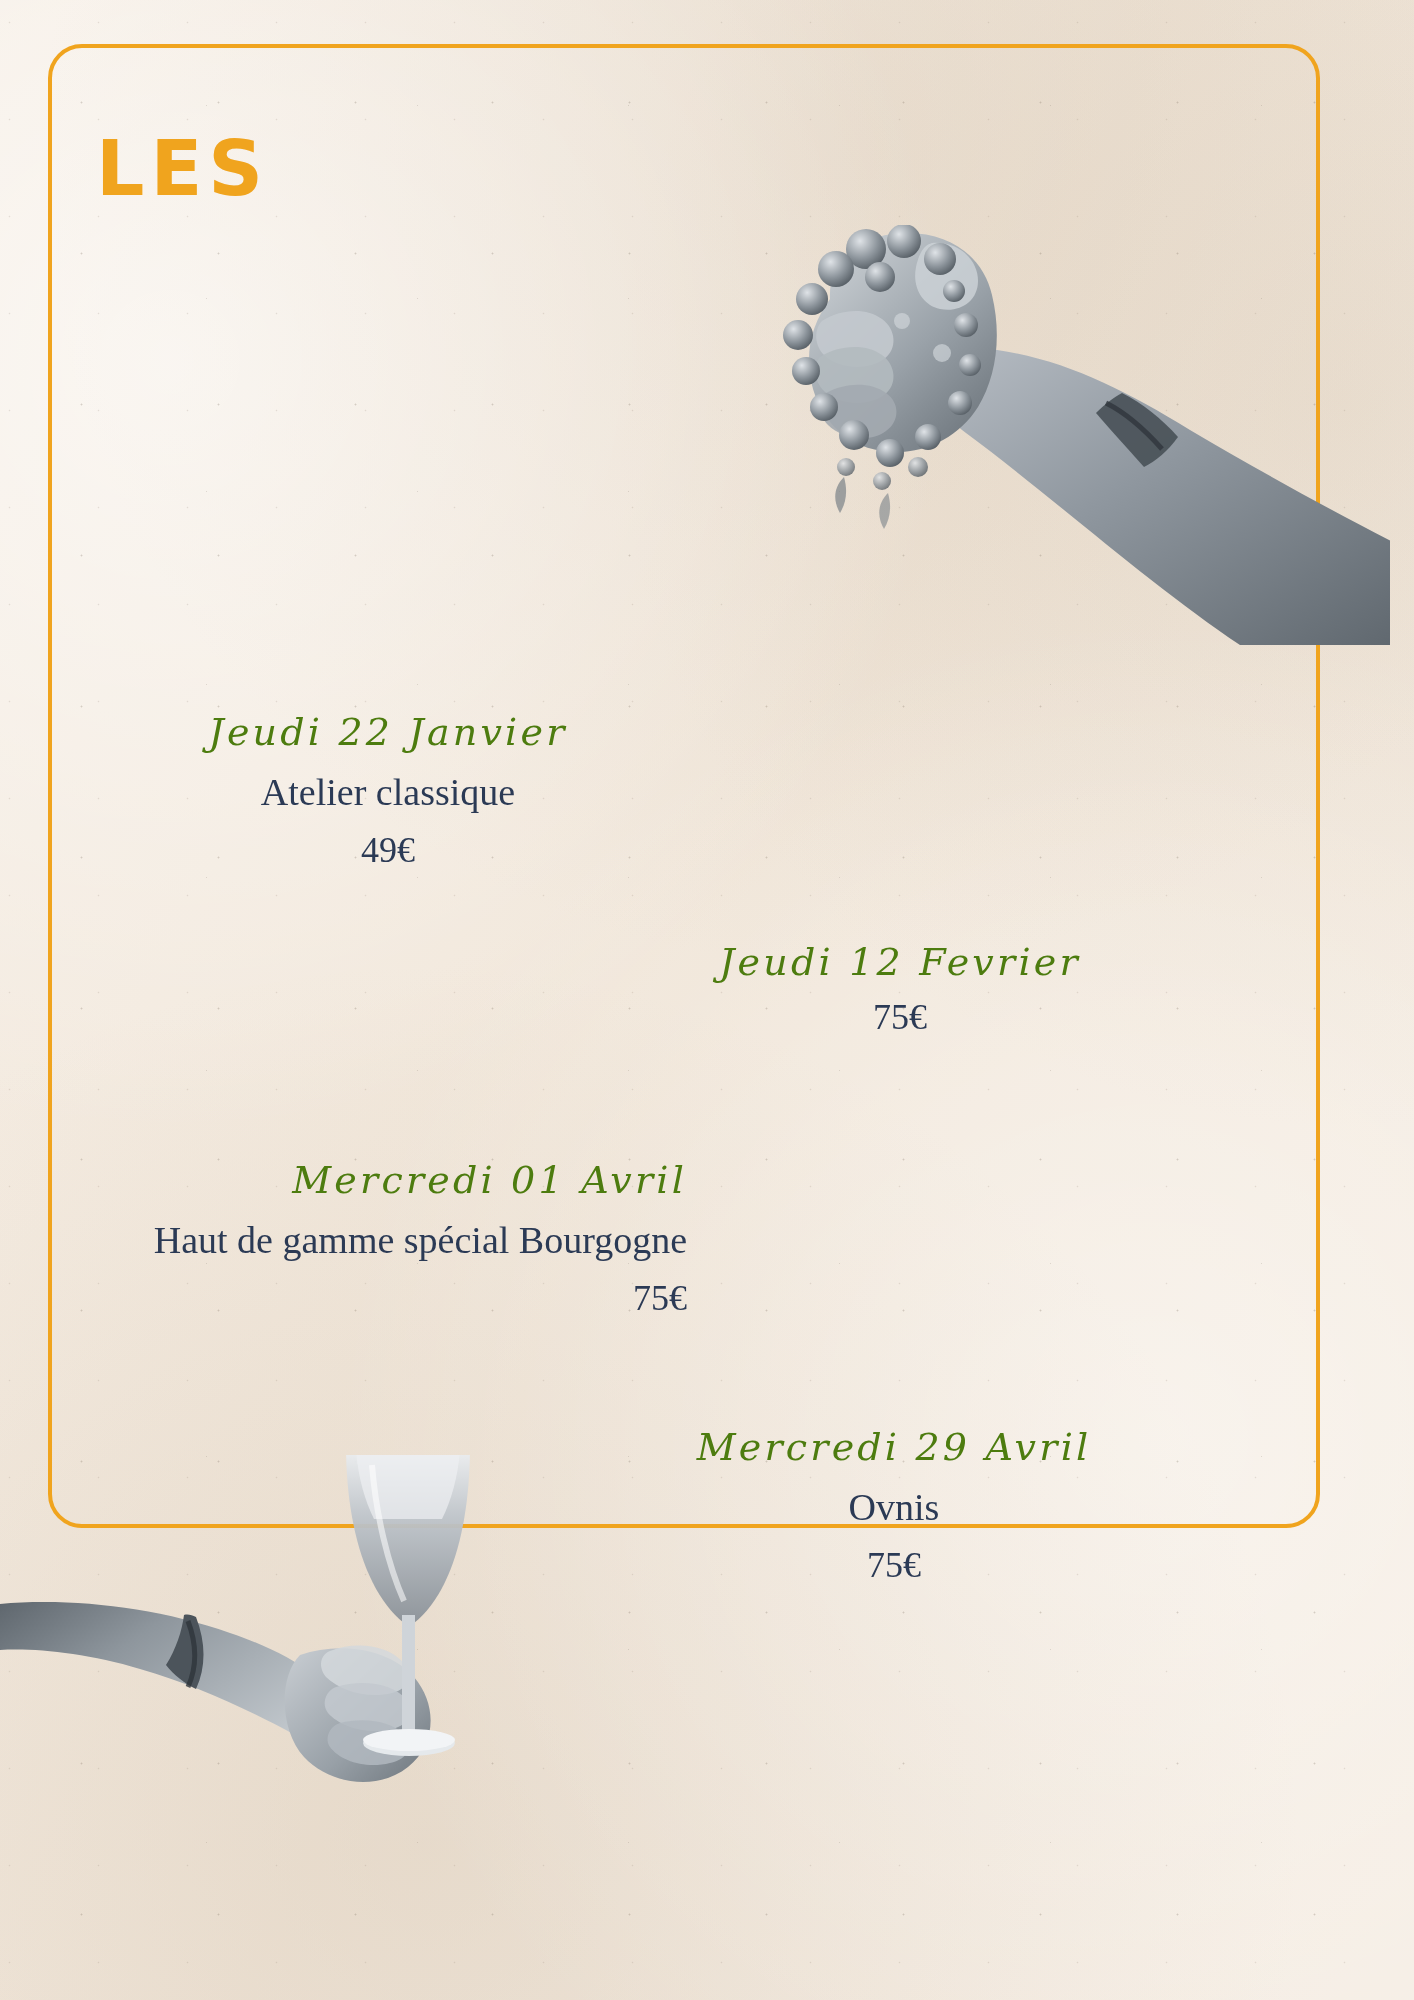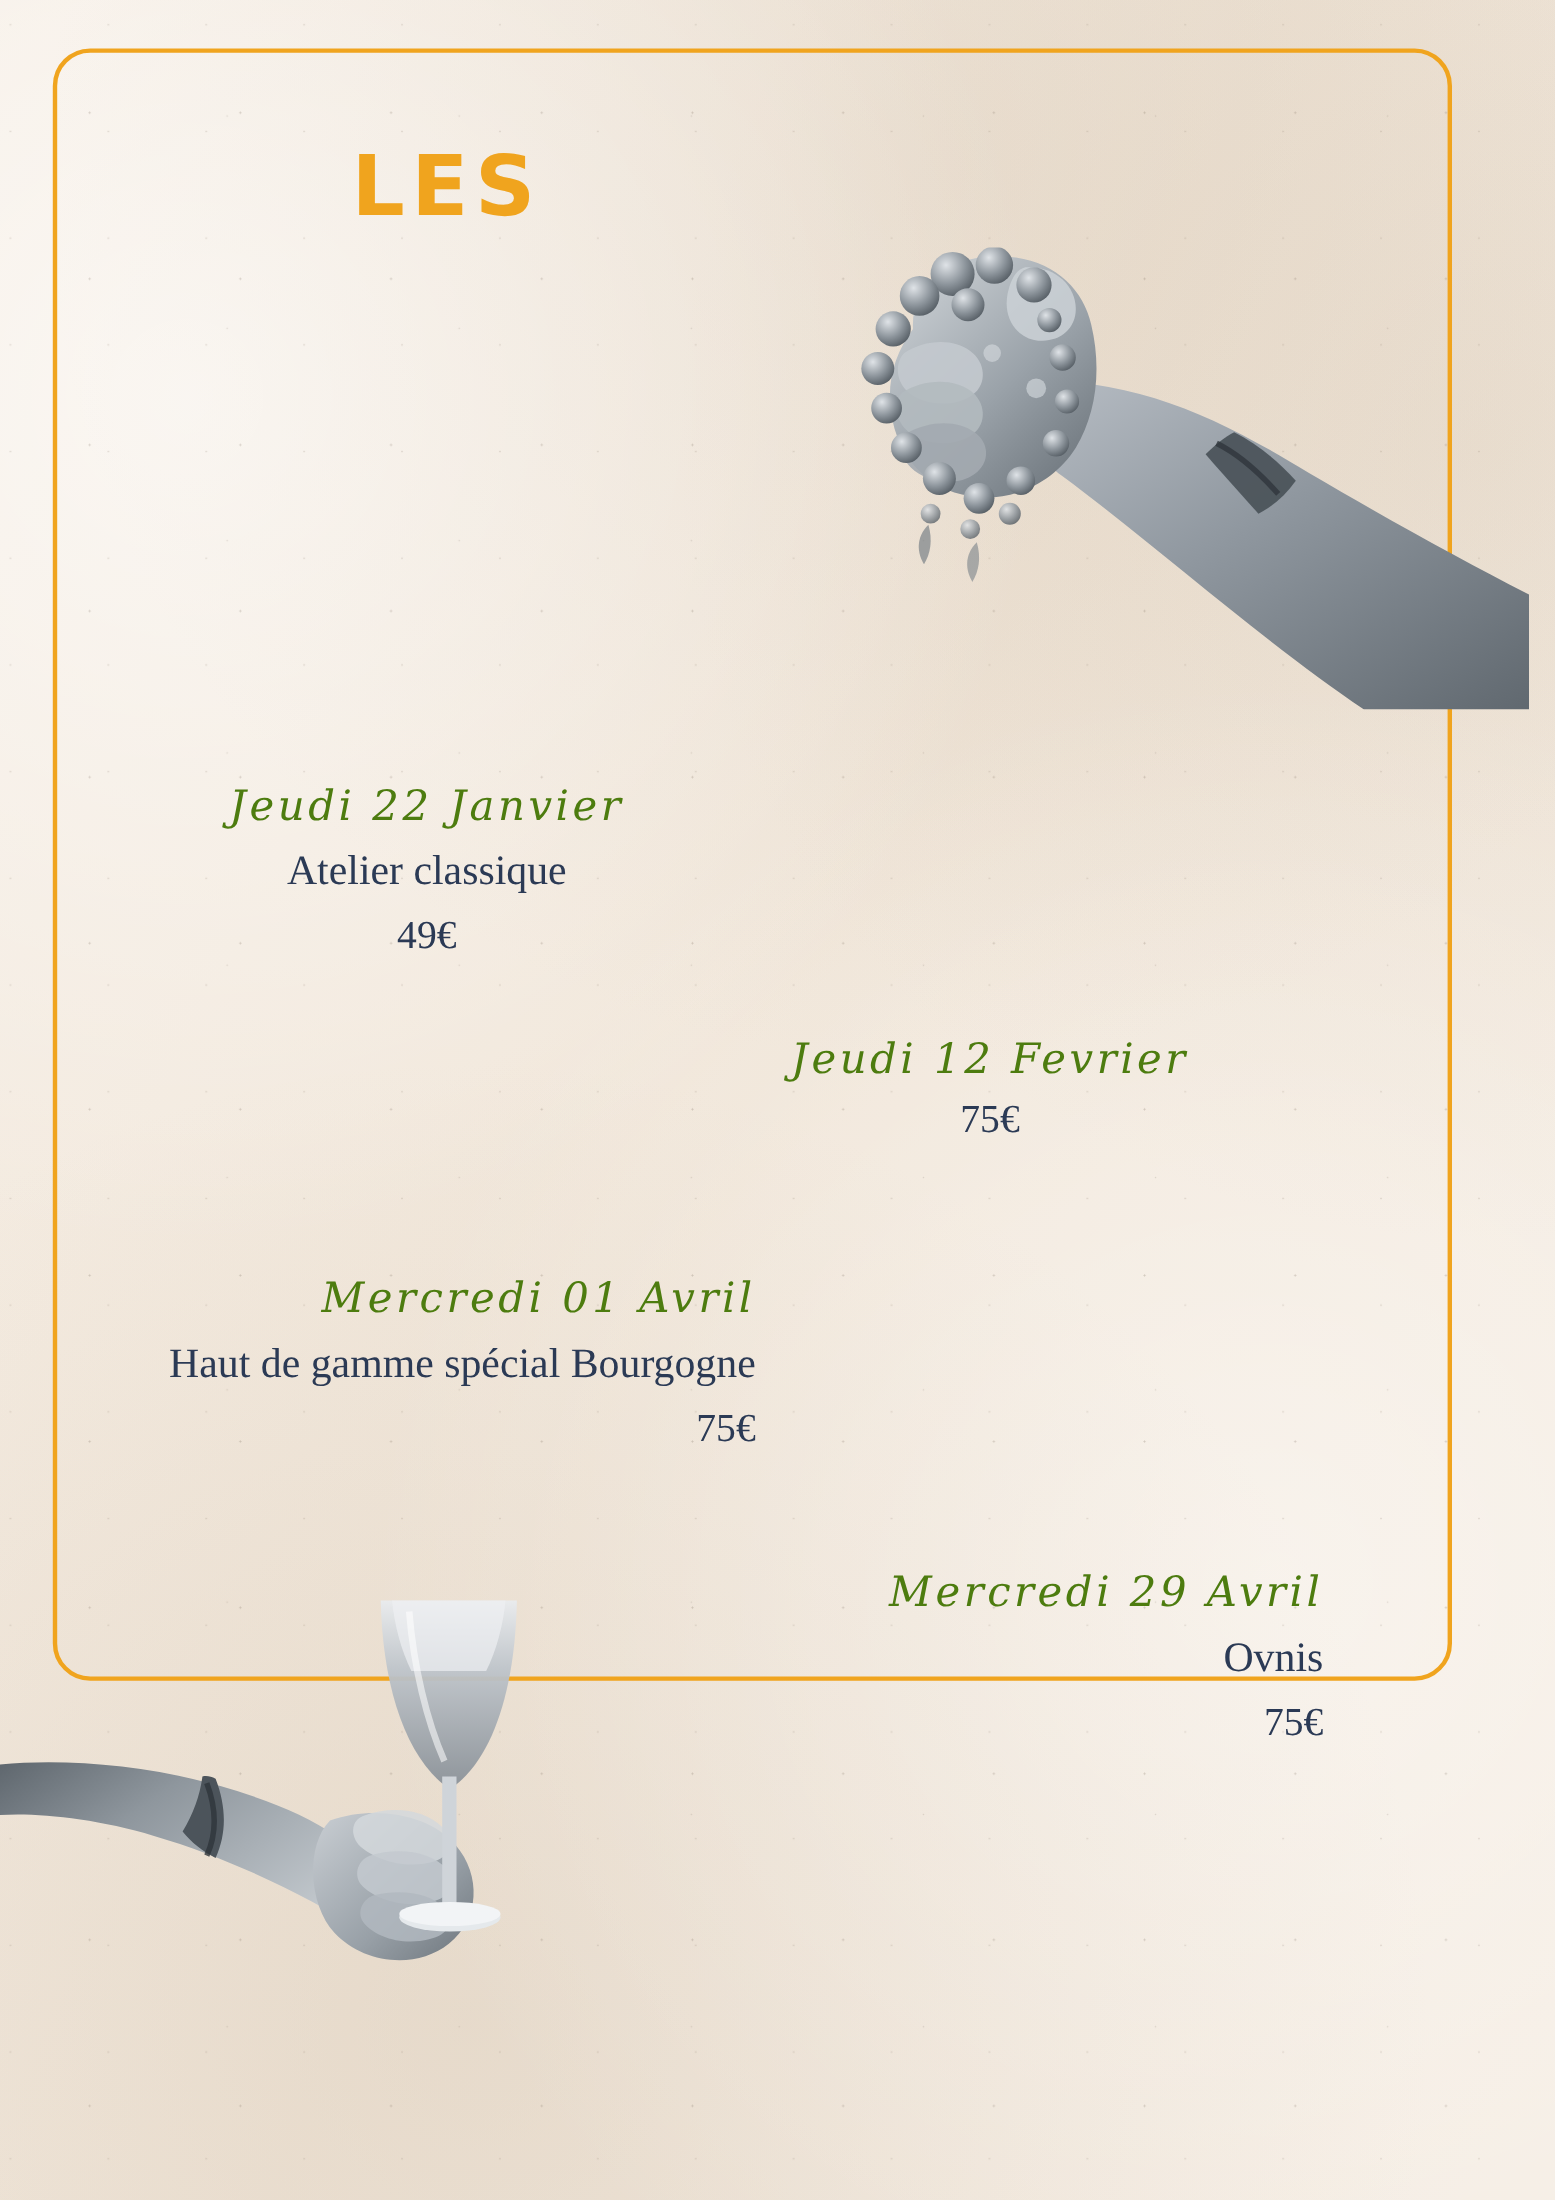--- a/index.html
+++ b/index.html
@@ -52,21 +52,21 @@
     border-radius: 34px;
     box-sizing: border-box;
     pointer-events: none;
   }
 
   .title-block {
     position: absolute;
     left: 96px;
     top: 122px;
     width: 620px;
-    text-align: center;
+    text-align: left;
     font-family: "DejaVu Sans", sans-serif;
     font-weight: bold;
     color: #f0a41e;
     letter-spacing: 6px;
     line-height: 1.23;
     font-size: 76px;
   }
   .title-block .line {
     display: block;
     white-space: nowrap;
@@ -96,21 +96,21 @@
     font-family: "Liberation Serif", serif;
     font-weight: normal;
     font-size: 36px;
     margin-top: 12px;
   }
 
   .ev-1 { left: 108px; top: 710px; width: 560px; text-align: center; }
   .ev-1 .date { text-align: center; }
   .ev-2 { left: 620px; top: 940px; width: 560px; text-align: center; }
   .ev-3 { left: 107px; top: 1158px; width: 580px; text-align: right; }
-  .ev-4 { left: 623px; top: 1425px; width: 580px; text-align: right; }
+  .ev-4 { left: 604px; top: 1425px; width: 580px; text-align: center; }
 
   
   .photo-grapes {
     position: absolute;
     left: 770px;
     top: 225px;
     width: 620px;
     height: 420px;
     pointer-events: none;
   }

